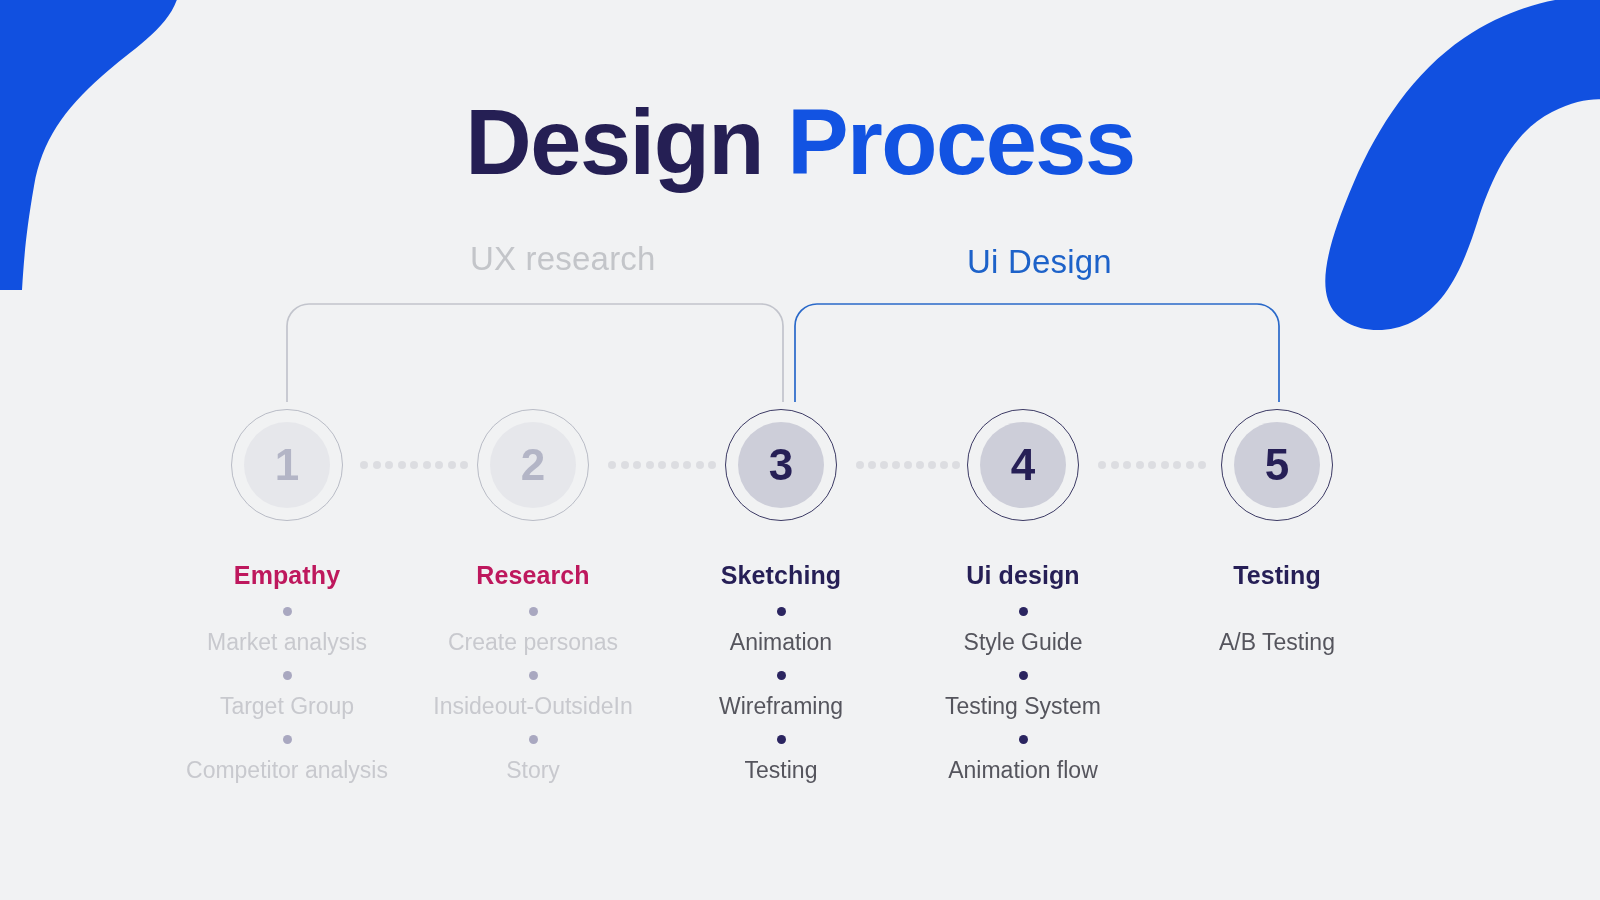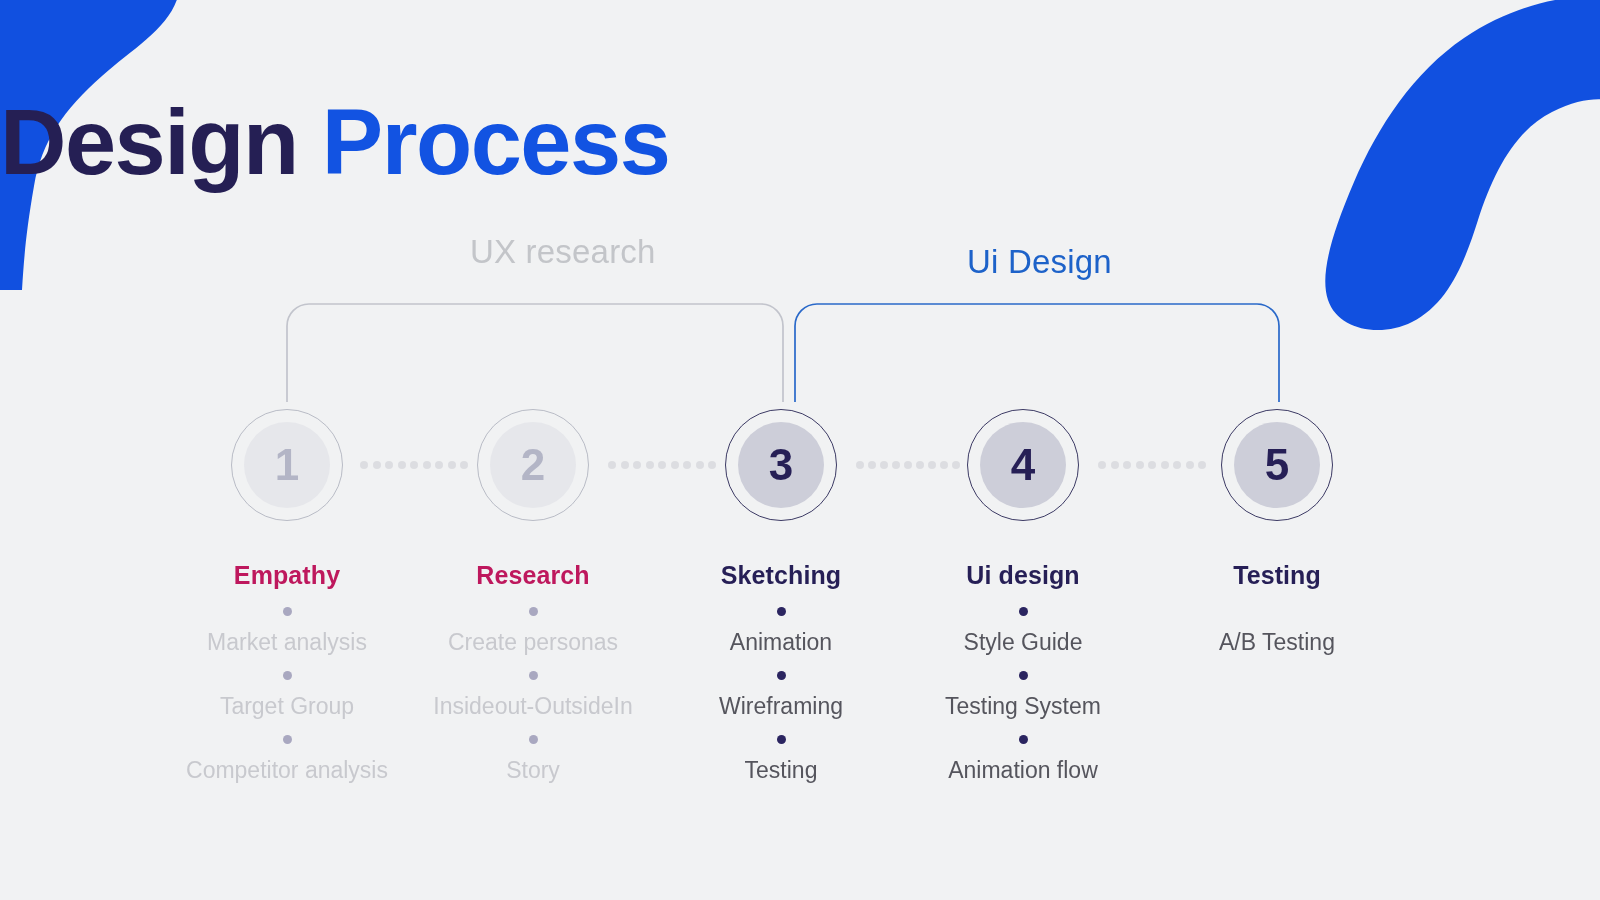--- a/index.html
+++ b/index.html
@@ -25,40 +25,41 @@
   }
   .blob-left  { left: -10px;  top: -10px; }
   .blob-right { right: -8px;  top: -14px; }
 
   
   .title-wrap {
     position: absolute;
     top: 96px;
     left: 0;
     width: 1600px;
+    text-align: center;
   }
   .title {
     font-size: 92px;
     font-weight: 700;
     letter-spacing: -1.5px;
     line-height: 1;
     white-space: nowrap;
   }
   .title .dark { color: #251f54; }
   .title .blue { color: #1253e2; }
 
   
   .phase-label {
     position: absolute;
     font-size: 33px;
     font-weight: 400;
     white-space: nowrap;
     letter-spacing: 0.2px;
   }
-  .phase-ux { left: 470px; top: 233px; color: #c3c5c9; }
+  .phase-ux { left: 470px; top: 240px; color: #c3c5c9; }
   .phase-ui { left: 967px; top: 243px; color: #1d62c9; }
 
   
   .bracket {
     position: absolute;
     top: 303px;
   }
   .bracket-ux { left: 286px; }
   .bracket-ui { left: 794px; }
 

